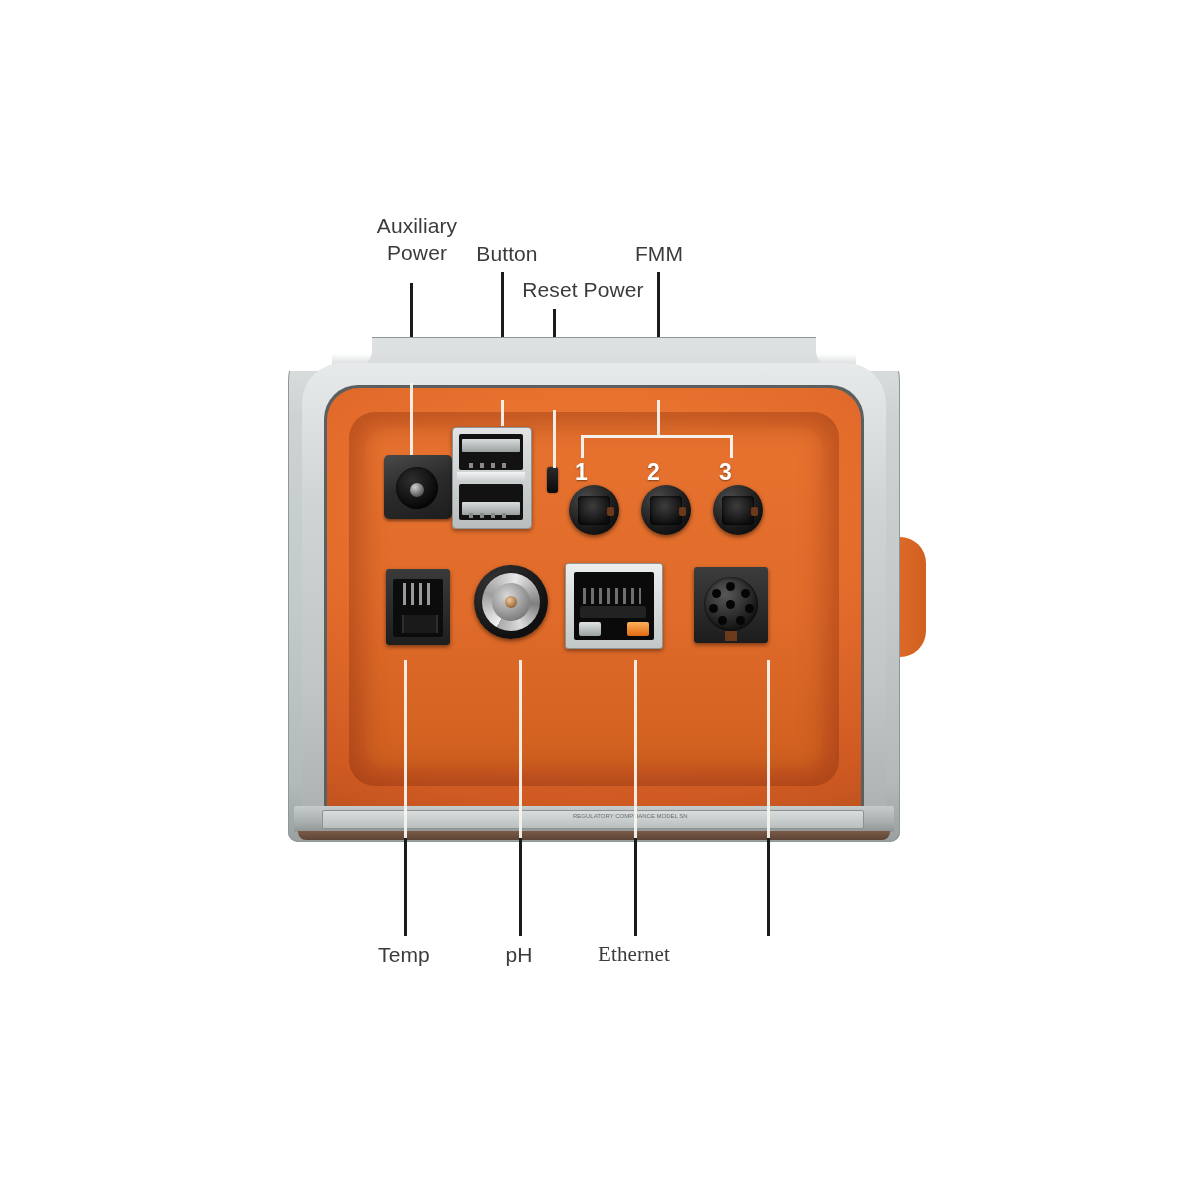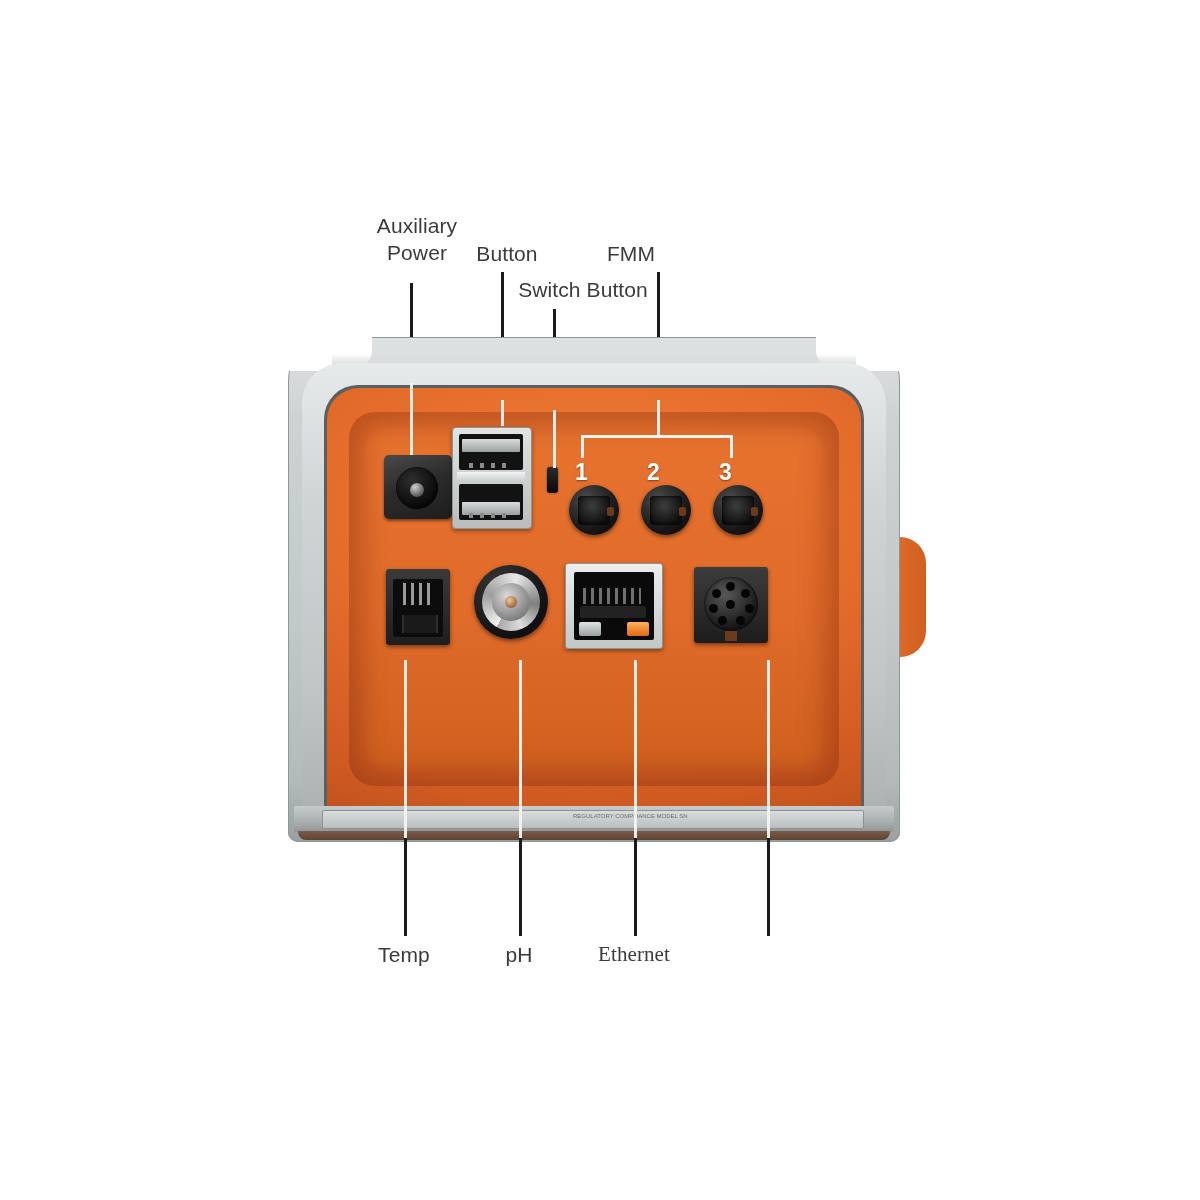--- a/index.html
+++ b/index.html
@@ -209,22 +209,22 @@
   .wlead{position:absolute;width:3px;background:#f6f3ee;opacity:.95;}
 </style>
 </head>
 <body>
 
 <div id="stage">
 
   <div class="label" style="left:347px;top:212px;width:140px;text-align:center;">Auxiliary
 Power</div>
   <div class="label" style="left:440px;top:240px;width:134px;">Button</div>
-  <div class="label" style="left:503px;top:276px;width:160px;">Switch Button</div>
-  <div class="label" style="left:586px;top:240px;width:90px;">FMM</div>
+  <div class="label" style="left:503px;top:276px;width:160px;">Reset Power</div>
+  <div class="label" style="left:614px;top:240px;width:90px;">FMM</div>
 
   <div class="lead dark" style="left:410px;top:283px;height:100px;"></div>
   <div class="lead dark" style="left:501px;top:272px;height:150px;"></div>
   <div class="lead dark" style="left:553px;top:309px;height:168px;"></div>
   <div class="lead dark" style="left:657px;top:272px;height:166px;"></div>
 
   <div id="device">
 
     <div class="shell"></div>
     <div class="shoulder l"></div>

